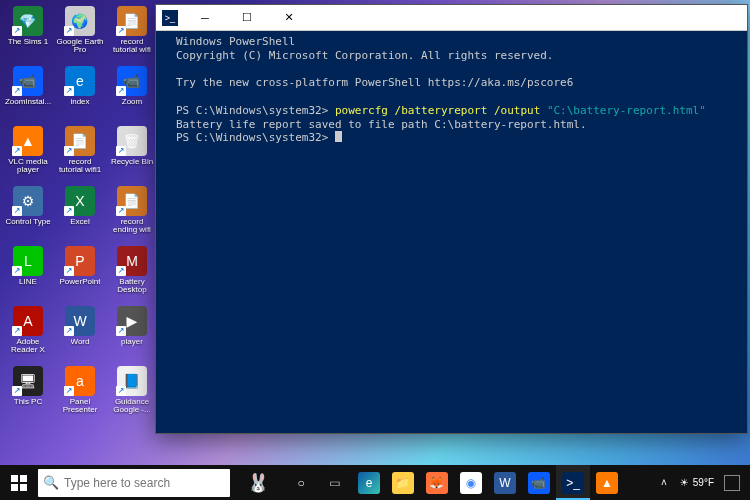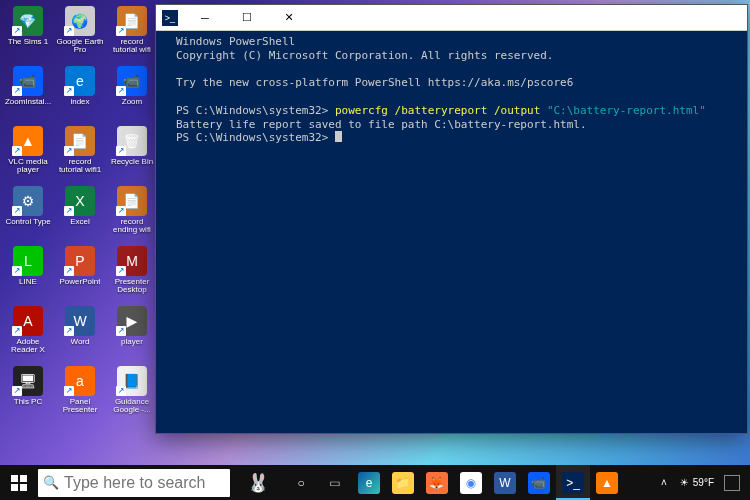--- a/index.html
+++ b/index.html
@@ -27,21 +27,21 @@
   .term { flex: 1; padding: 4px 20px; font-family: Consolas, monospace; font-size: 11px; color: #ccc; line-height: 1.25; white-space: pre; }
   .t-cmd { color: #f2f24e; }
   .t-str { color: #13a7a7; }
   .cursor { display:inline-block; width:7px; height:11px; background:#ccc; vertical-align:-1px; }
 
   .taskbar { position:absolute; left:0; bottom:0; width:750px; height:35px; background:#111; display:flex; align-items:center; }
   .start { width:38px; height:35px; display:flex; align-items:center; justify-content:center; }
   .start svg { width:16px; height:16px; }
   .search { height:28px; width:192px; background:#fff; margin-left:0px; display:flex; align-items:center; border-radius:1px; }
   .search .sicon { width:26px; display:flex; align-items:center; justify-content:center; color:#555; font-size:13px; }
-  .search input { border:0; outline:0; font-size:16px; color:#666; background:transparent; width:150px; }
+  .search input { border:0; outline:0; font-size:12px; color:#666; background:transparent; width:150px; }
   .tb-spacer { width: 50px; height:28px; display:flex; align-items:center; justify-content:center; margin-left:4px; }
   .tb-spacer .ear { font-size:18px; }
   .tb-ico { width:34px; height:35px; display:flex; align-items:center; justify-content:center; }
   .tb-ico .g { width:22px; height:22px; border-radius:3px; display:flex; align-items:center; justify-content:center; font-size:12px; color:#fff; }
   .tray { margin-left:auto; display:flex; align-items:center; height:35px; gap:10px; padding:0 10px; color:#fff; font-size:10px; }
   .tray .chev { width:12px; text-align:center; }
   .tray .temp { display:flex; align-items:center; gap:4px; }
   .tray .nbox { width:16px; height:16px; border:1px solid #888; }
   .active-ind { box-shadow: inset 0 -2px 0 #4cc2ff; background: rgba(255,255,255,.08); }
 </style>
@@ -102,21 +102,21 @@
       <div class="dicon shortcut">
         <div class="glyph" style="background: rgb(0, 195, 0);">L</div>
         <div class="lab">LINE</div>
       </div>
       <div class="dicon shortcut">
         <div class="glyph" style="background: rgb(210, 71, 38);">P</div>
         <div class="lab">PowerPoint</div>
       </div>
       <div class="dicon shortcut">
         <div class="glyph" style="background: rgb(155, 28, 28);">M</div>
-        <div class="lab">Presenter Desktop</div>
+        <div class="lab">Battery Desktop</div>
       </div>
       <div class="dicon shortcut">
         <div class="glyph" style="background: rgb(179, 11, 0);">A</div>
         <div class="lab">Adobe Reader X</div>
       </div>
       <div class="dicon shortcut">
         <div class="glyph" style="background: rgb(43, 87, 154);">W</div>
         <div class="lab">Word</div>
       </div>
       <div class="dicon shortcut">

